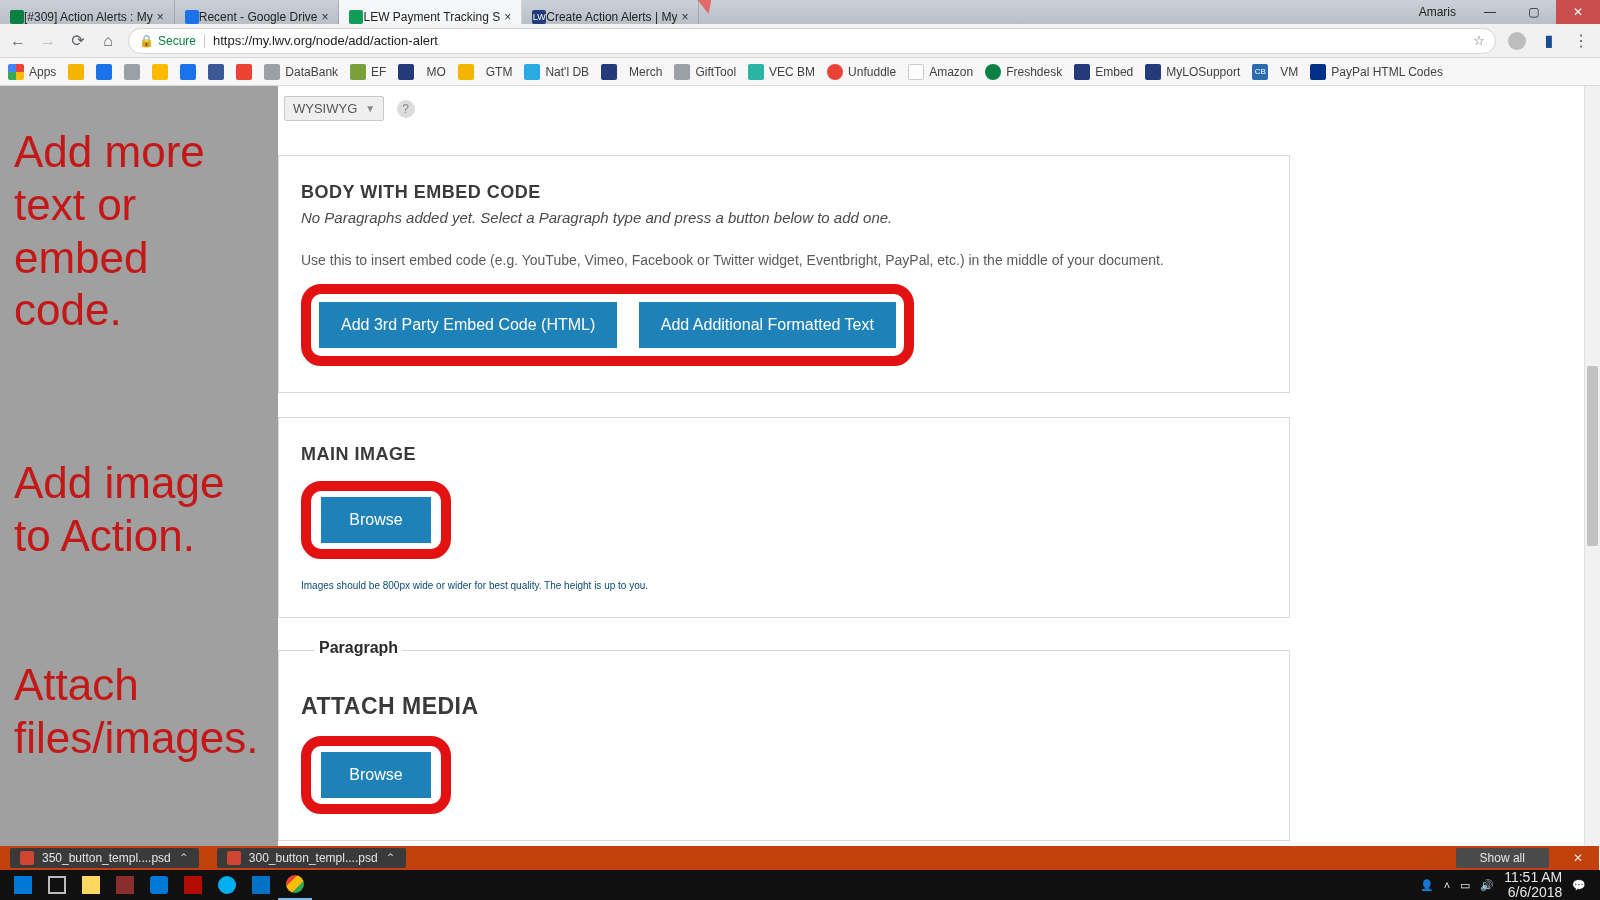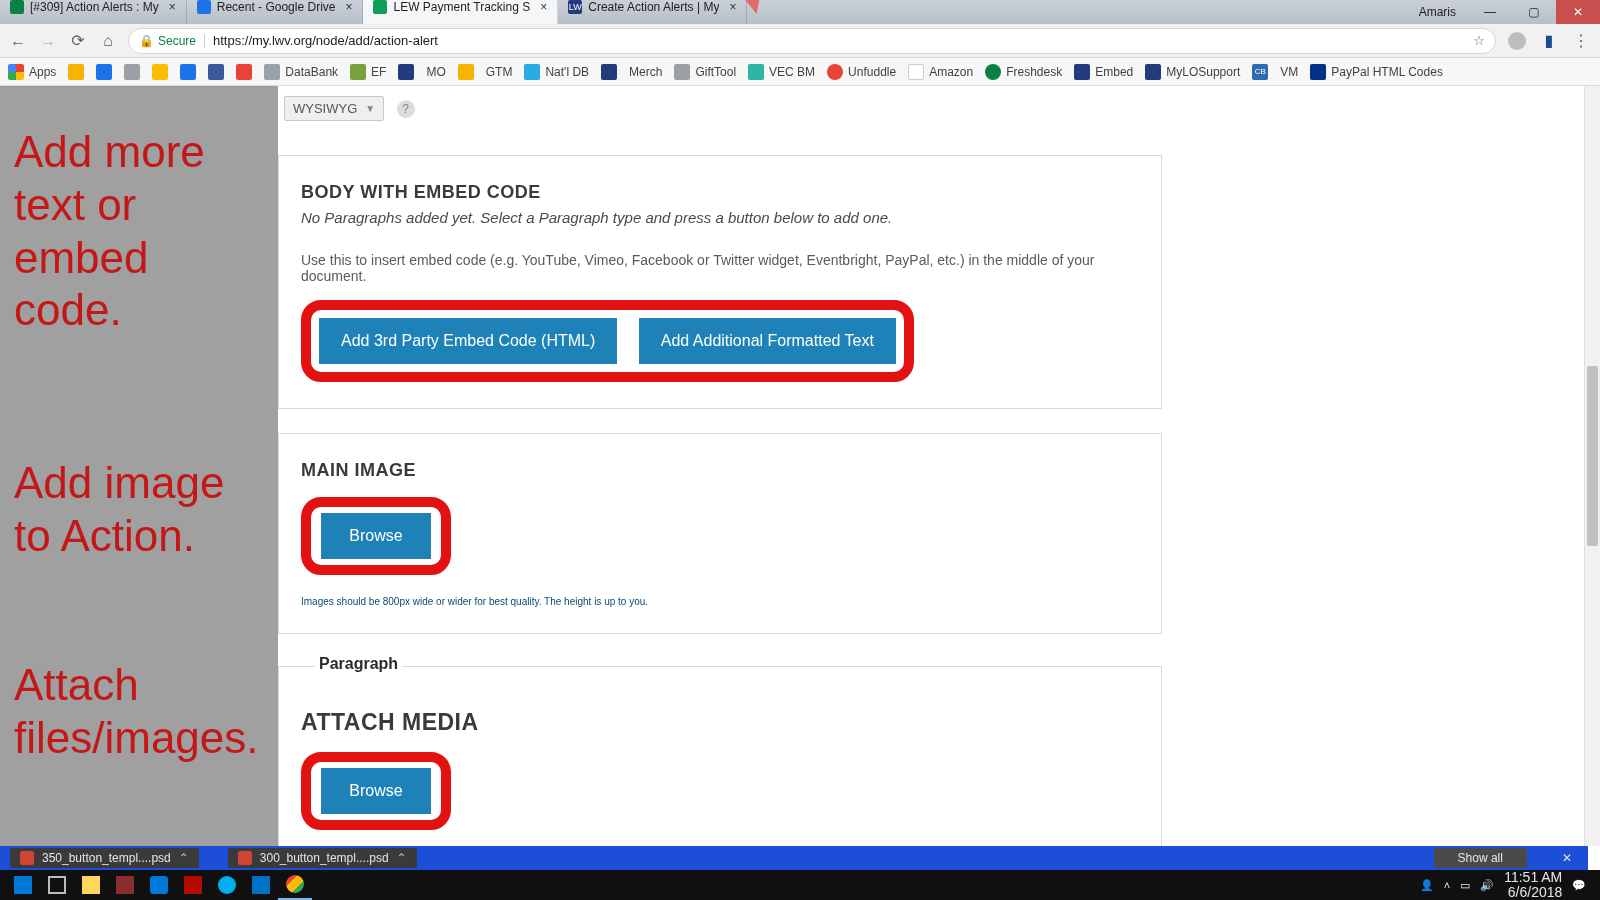--- a/index.html
+++ b/index.html
@@ -1,21 +1,21 @@
 <!DOCTYPE html>
 <html><head>
 <meta charset="utf-8">
 <style>
 * { margin: 0; padding: 0; box-sizing: border-box; font-family: "Segoe UI", Arial, sans-serif; }
 html, body { width: 1600px; height: 900px; overflow: hidden; background: #fff; }
 
 
 .titlebar { height: 24px; background: linear-gradient(#c9d0d7,#b8bfc7); display: flex; align-items: center; font-size: 12px; color: #222; }
 .titlebar .tabs { display: flex; height: 100%; }
-.titlebar .tab { display: flex; align-items: flex-start; padding: 0 10px; gap: 6px; border-right: 1px solid rgba(0,0,0,.15); max-width: 200px; }
+.titlebar .tab { display: flex; align-items: flex-end; padding: 0 10px; border-right: 1px solid rgba(0,0,0,.15); max-width: 200px; }
 .titlebar .tab .fav { width: 14px; height: 14px; border-radius: 2px; flex: 0 0 14px; }
 .titlebar .tab .txt { white-space: nowrap; overflow: hidden; text-overflow: ellipsis; font-size: 12px; }
 .titlebar .tab .x { font-size: 12px; color: #333; margin-left: 4px; }
 .titlebar .tab.active { background: #f5f6f7; }
 .titlebar .spacer { flex: 1; }
 .titlebar .user { padding: 0 12px; font-size: 12px; }
 .titlebar .winbtn { width: 44px; height: 100%; display: flex; align-items: center; justify-content: center; color: #222; }
 .titlebar .winbtn.close { background: #c94f4f; color: #fff; }
 .tabcorner { width: 14px; height: 14px; background: #e26a6a; clip-path: polygon(0 0, 100% 0, 80% 100%); margin-left: -2px; align-self: flex-start; }
 
@@ -41,21 +41,21 @@
 .annot .a1 { margin-top: 22px; }
 .annot .a2 { margin-top: 120px; }
 .annot .a3 { margin-top: 96px; }
 .page { flex: 1; background: #fff; position: relative; }
 
 
 .vscroll { position: absolute; top: 86px; right: 0; bottom: 54px; width: 16px; background: #f1f1f1; border-left: 1px solid #e0e0e0; }
 .vscroll .thumb { position: absolute; left: 2px; right: 2px; top: 280px; height: 180px; background: #c1c1c1; border-radius: 2px; }
 
 
-.panelwrap { margin-left: 0; width: 884px; }
+.panelwrap { margin-left: 0; width: 1012px; }
 .toprow { padding: 10px 0 10px 6px; }
 .wys { display: inline-flex; align-items: center; background: #efefef; border: 1px solid #c8c8c8; border-radius: 2px; color: #555; font-size: 13px; padding: 4px 8px; gap: 8px; }
 .wys .caret { font-size: 10px; color: #888; }
 .help { display: inline-flex; width: 18px; height: 18px; border-radius: 50%; background: #dcdcdc; color: #888; align-items: center; justify-content: center; font-size: 12px; margin-left: 8px; }
 
 .panel { border: 1px solid #d9d9d9; padding: 26px 22px; margin-top: 24px; background: #fff; }
 .panel h3 { font-size: 18px; letter-spacing: .5px; color: #3a3a3a; font-weight: 700; }
 .panel .sub { font-style: italic; color: #4a4a4a; font-size: 15px; margin-top: 6px; }
 .panel .hint { color: #5a5a5a; font-size: 14px; margin-top: 26px; }
 .panel .hint2 { color: #0c4a6e; font-size: 10px; margin-top: 21px; }
@@ -65,21 +65,21 @@
 
 .redring { position: relative; display: inline-block; padding: 8px; border: 10px solid #e31212; border-radius: 20px; }
 .redring.tight { padding: 6px 10px; }
 .mt16 { margin-top: 16px; }
 
 .fieldset-label { font-weight: 700; font-size: 16px; color: #2b2b2b; background: #fff; padding: 0 4px; position: relative; top: -12px; left: 14px; display: inline-block; }
 .fieldset { border: 1px solid #d9d9d9; margin-top: 32px; padding: 0 22px 26px 22px; }
 .fieldset h3 { font-size: 23px; letter-spacing: .5px; color: #3a3a3a; font-weight: 700; margin-top: 24px; }
 
 
-.dlshelf { position: absolute; left: 0; right: 12px; bottom: 30px; height: 24px; background: #1d4ed8; color: #e6e6e6; display: flex; align-items: center; padding: 0 10px; font-size: 12px; gap: 29px; }
+.dlshelf { position: absolute; left: 0; right: 1px; bottom: 30px; height: 24px; background: #c2410c; color: #e6e6e6; display: flex; align-items: center; padding: 0 10px; font-size: 12px; gap: 18px; }
 .dlitem { display: flex; align-items: center; gap: 8px; background: #3a3a3a; padding: 3px 10px; border-radius: 2px; }
 .dlitem .ico { width: 14px; height: 14px; background: #d04532; border-radius: 2px; }
 .dlitem .caret { color: #bdbdbd; }
 .dlshelf .spacer { flex: 1; }
 .showall { background: #4a4a4a; padding: 3px 24px; border-radius: 2px; }
 .dlx { padding: 0 6px; }
 
 
 .taskbar { position: absolute; left: 0; right: 0; bottom: 0; height: 30px; background: #101010; display: flex; align-items: center; padding: 0 6px; color: #e6e6e6; font-size: 11px; }
 .taskbar .tb { width: 34px; height: 30px; display: flex; align-items: center; justify-content: center; }

